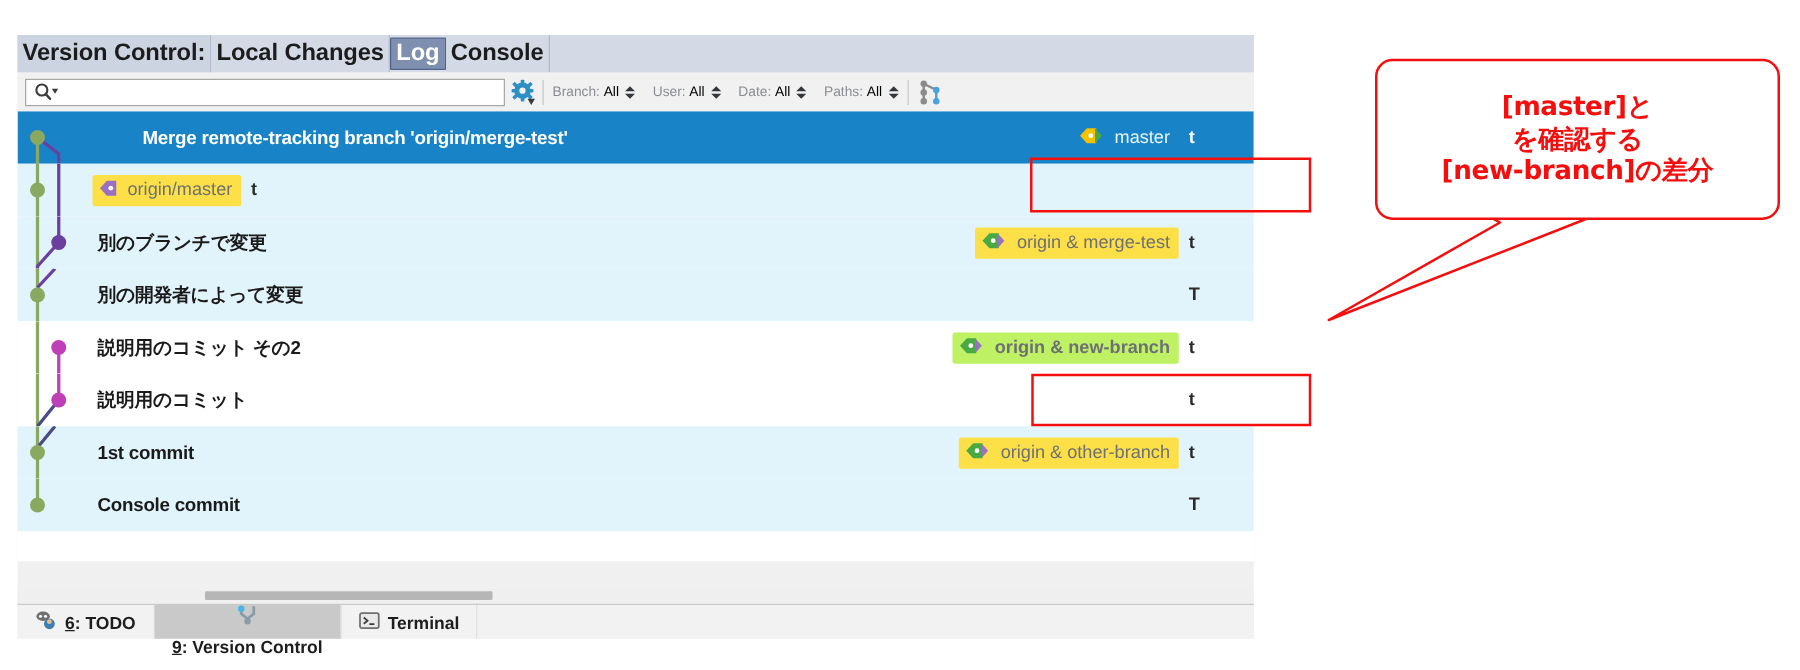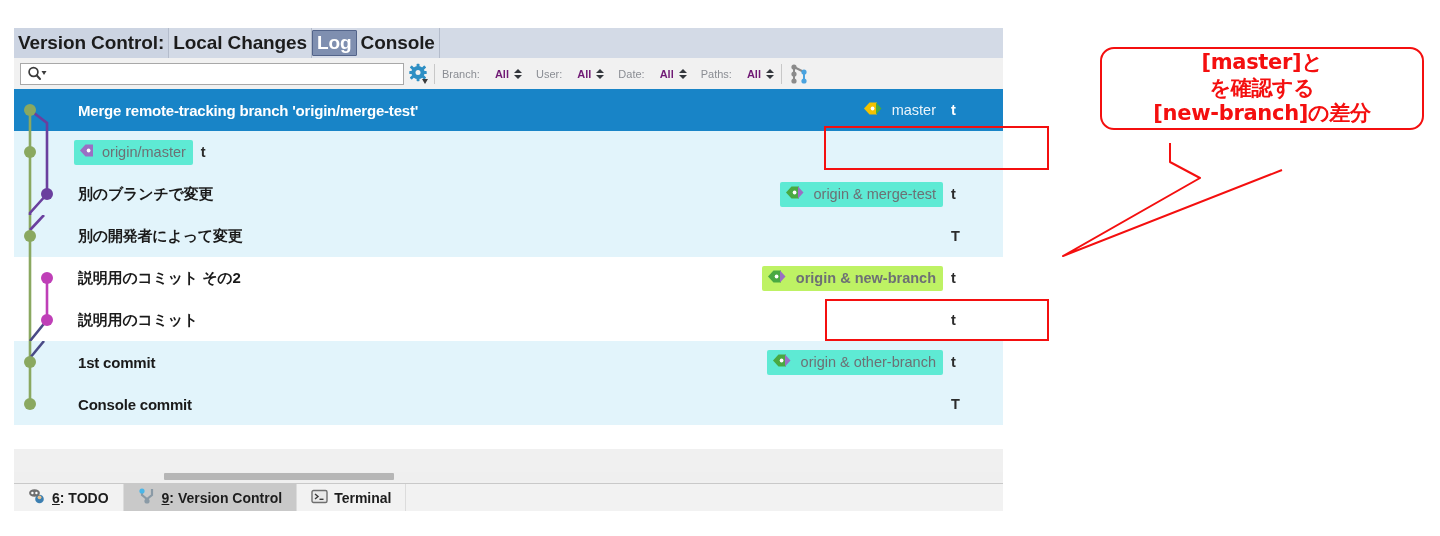--- a/index.html
+++ b/index.html
@@ -62,21 +62,21 @@
     font-family:"Liberation Sans",sans-serif;
     color:#222;padding:0 4px;
   }
   #gear-btn{width:30px;display:flex;align-items:center;justify-content:center;}
   .tbsep{width:1px;height:20px;background:#c8c8c8;}
   .filter{
     display:flex;align-items:center;gap:3px;
     padding:0 7px;height:26px;font-size:11px;white-space:nowrap;
   }
   .filter .fl{color:#8a8d93;}
-  .filter .fv{color:#701a75;font-weight:700;margin-left:12px;}
+  .filter .fv{color:#000000;font-weight:400;}
   .spin{display:inline-flex;flex-direction:column;gap:2px;margin-left:2px;}
   .spin i{
     display:block;width:0;height:0;
     border-left:4px solid transparent;border-right:4px solid transparent;
   }
   .spin i.up{border-bottom:4px solid #33373c;}
   .spin i.dn{border-top:4px solid #33373c;}
   #graph-btn{width:34px;display:flex;align-items:center;justify-content:center;}
 
   
@@ -93,28 +93,28 @@
   .crow.selected{background:#1884c7;}
   .graph-cell{
     position:relative;width:60px;height:42px;flex:none;
   }
   .subject{
     flex:1;min-width:0;
     font-size:15px;font-weight:700;color:#1a1a1a;
     padding-left:4px;white-space:nowrap;overflow:hidden;
     letter-spacing:-0.2px;
   }
-  .crow.selected .subject{color:#ffffff;}
+  .crow.selected .subject{color:#ffffff;margin-left:36px;}
   .meta{
     flex:none;display:flex;align-items:center;justify-content:flex-end;
     padding-right:0px;height:42px;
   }
   .branch-chip{
     display:inline-flex;align-items:center;gap:5px;
-    background:#5eead4;border-radius:2px;
+    background:#fde047;border-radius:2px;
     padding:2px 7px 2px 5px;height:21px;
     font-size:14.5px;color:#6d7074;white-space:nowrap;
   }
   .crow.selected .branch-chip{background:transparent;color:#eaf4fb;}
   .crow.white .branch-chip{background:#bef264;font-weight:bold;}
   .author{
     width:60px;flex:none;overflow:hidden;white-space:nowrap;
     font-size:14.5px;color:#2b2b2b;font-weight:700;
     padding-left:8px;box-sizing:border-box;
   }
@@ -125,35 +125,35 @@
     position:absolute;left:0;top:455px;width:989px;height:27px;
     background:#f2f2f2;border-top:1px solid #c9c9c9;
     display:flex;align-items:stretch;
   }
   .btab{
     display:flex;align-items:center;gap:6px;
     padding:0 14px;font-size:14px;color:#1d1d1d;font-weight:700;
     border-right:1px solid #dcdcdc;
     white-space:nowrap;
   }
-  .btab.active{background:#c9c9c9;}
+  .btab.active{background:#c9c9c9;flex-direction:column;}
   .btab u{text-decoration:underline;}
   #bottom-filler{flex:1;background:#f2f2f2;}
   #hscroll{
     position:absolute;left:0;top:444px;width:989px;height:9px;
     background:#efefef;
   }
   #hscroll .thumb{
     position:absolute;left:150px;top:1px;width:230px;height:7px;
     background:#b6b6b6;border-radius:1px;
   }
 
   
   #callout{
-    position:absolute;left:1100px;top:47px;width:324px;height:83px;
+    position:absolute;left:1100px;top:47px;width:324px;height:129px;
     border:2px solid #f40f0f;border-radius:14px;background:#ffffff;
     display:flex;align-items:center;justify-content:center;
     box-sizing:border-box;
   }
   #callout-text{
     text-align:center;color:#f40f0f;font-weight:700;
     font-size:21px;line-height:1.22;
     font-family:"DejaVu Sans","Liberation Sans",sans-serif;
     letter-spacing:-0.3px;
   }

